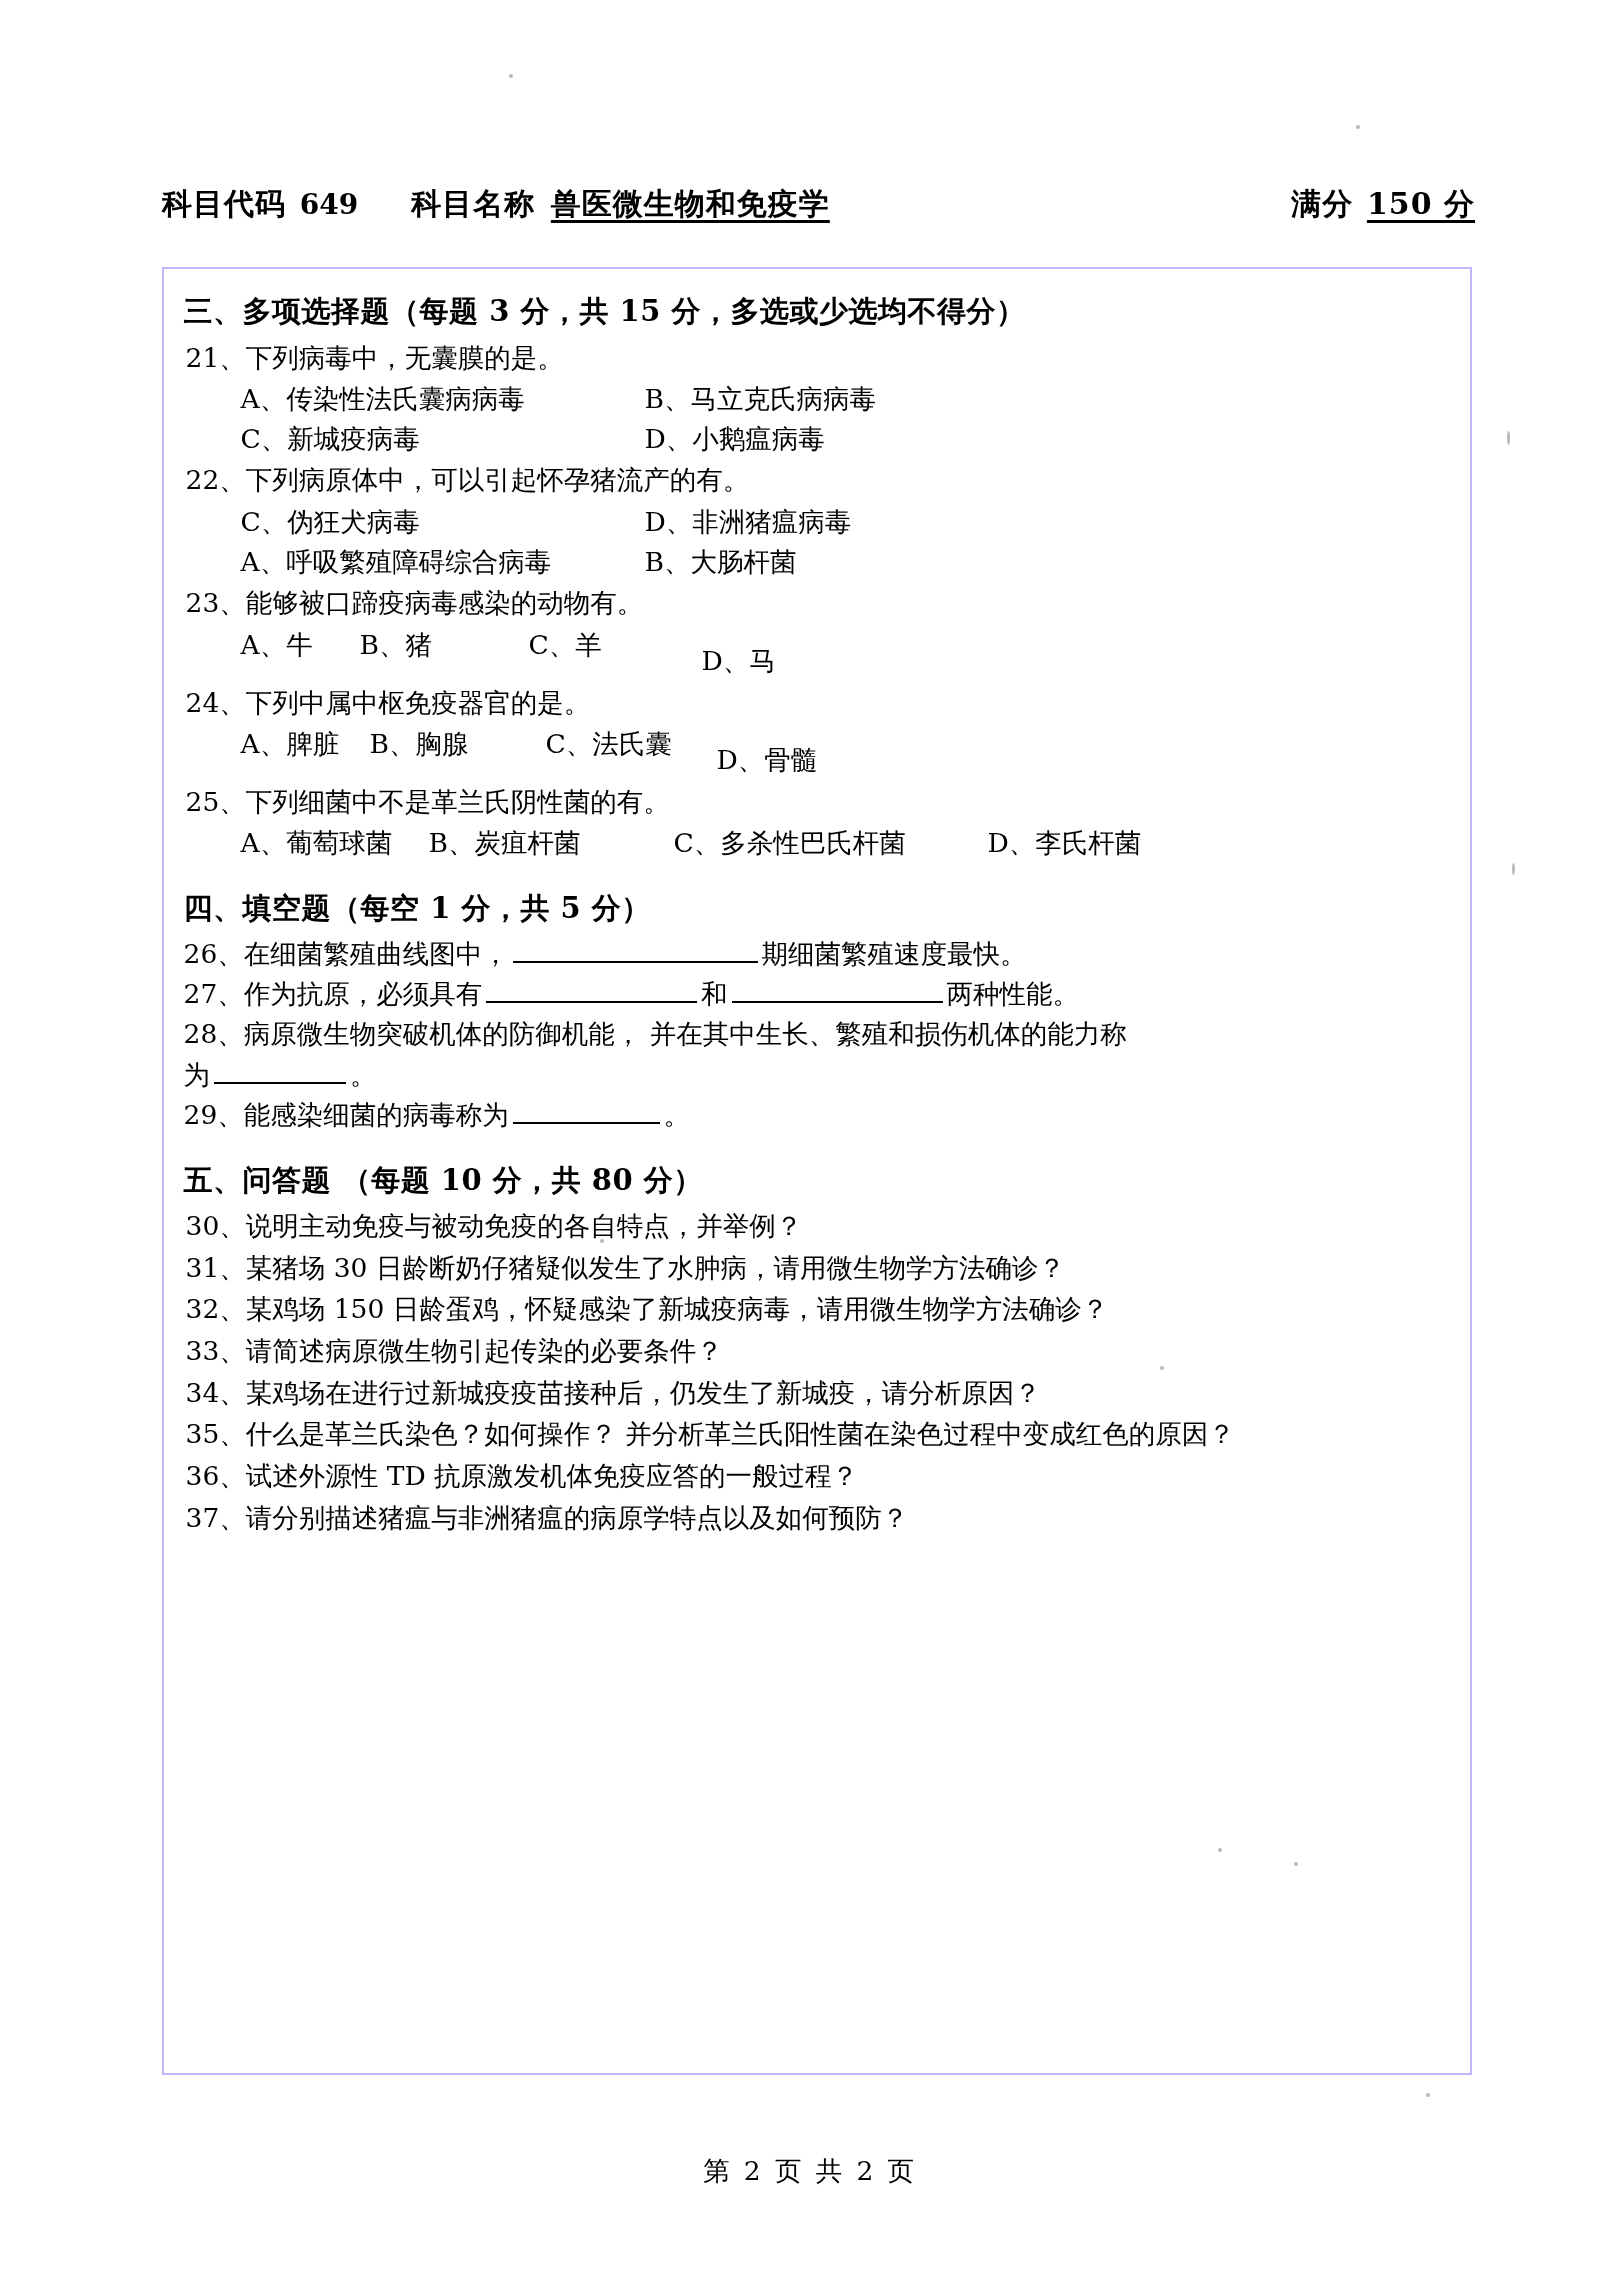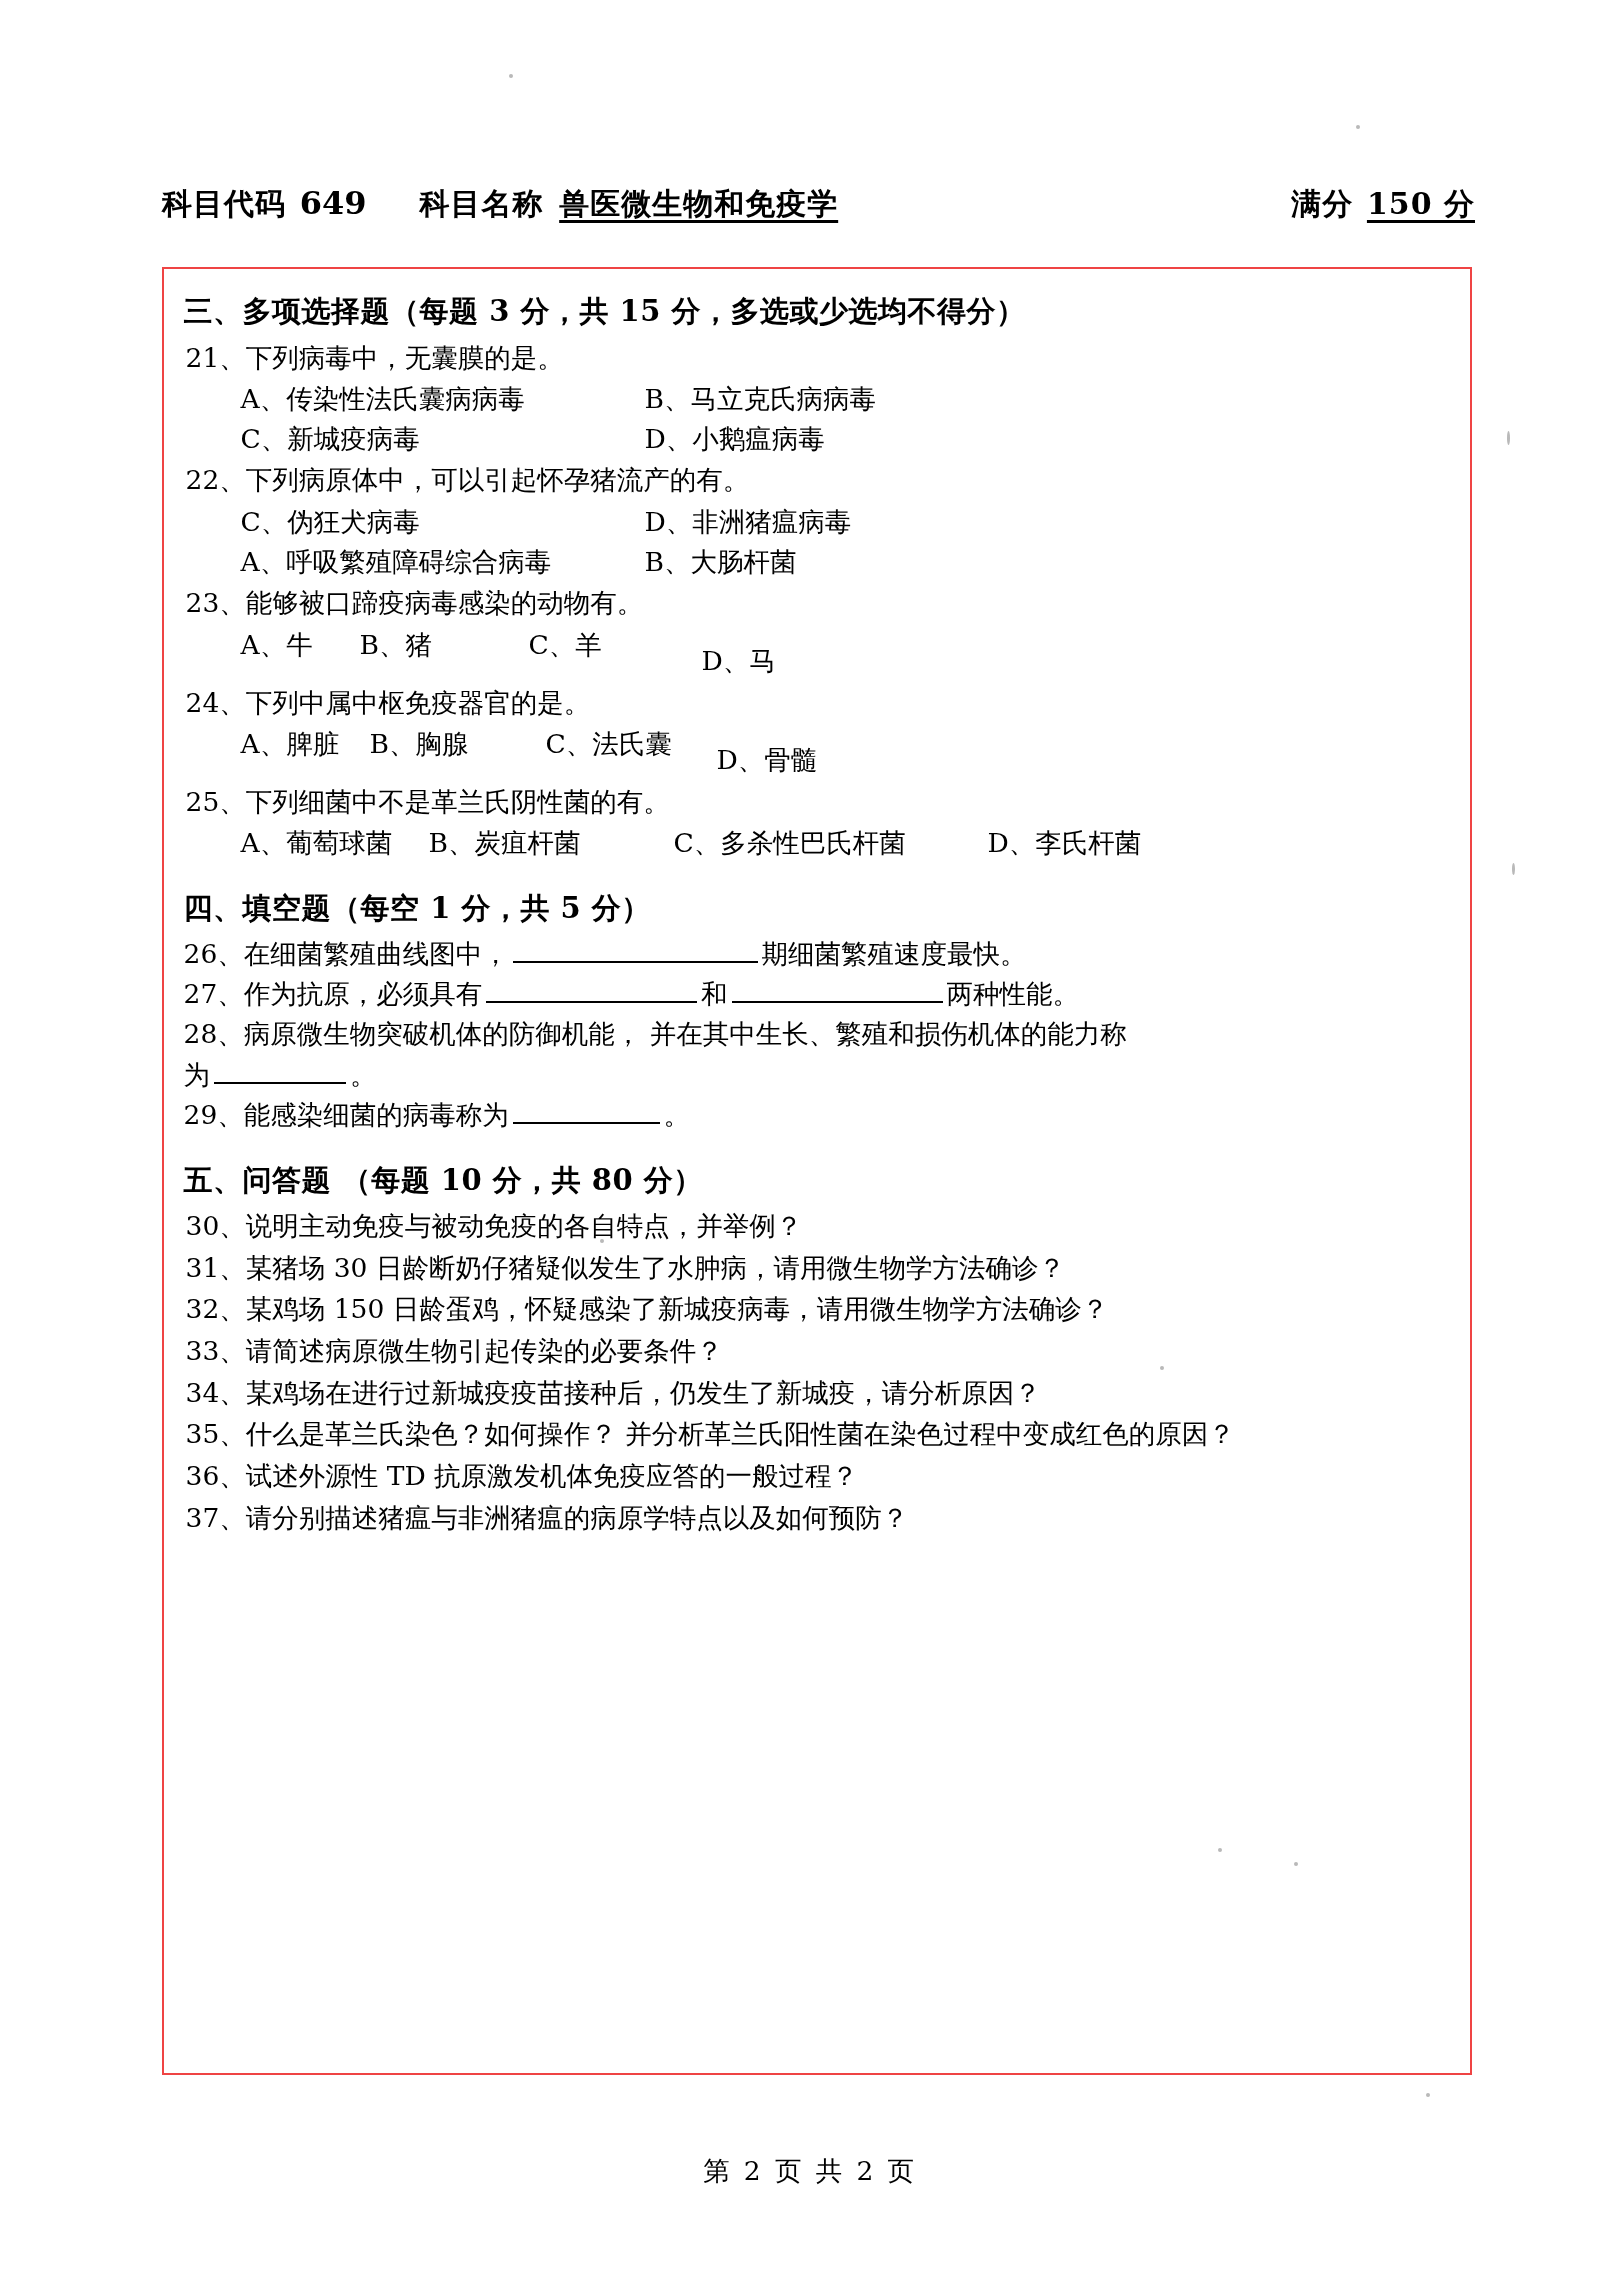--- a/index.html
+++ b/index.html
@@ -30,21 +30,21 @@
     height: 45px;
     display: flex;
     align-items: baseline;
     font-size: 30px;
     font-weight: bold;
     letter-spacing: 1px;
     white-space: nowrap;
   }
   .hdr-label { margin-right: 13.7px; }
   .hdr-val-code {
-    font-size: 32px;
+    font-size: 28px;
     font-weight: bold;
     margin-right: 53px;
     letter-spacing: 0px;
   }
   .hdr-label2 { margin-right: 15.7px; }
   .hdr-val-name {
     font-size: 30px;
     font-weight: bold;
     text-decoration: underline;
     text-underline-offset: 5.9px;
@@ -57,21 +57,21 @@
     text-underline-offset: 5.9px;
   }
 
   
   .box {
     position: absolute;
     left: 162px;
     top: 267px;
     width: 1310px;
     height: 1808px;
-    border: 2px solid #ef4444;
+    border: 2px solid #c4b5fd;
     box-sizing: border-box;
   }
 
   .inner {
     position: absolute;
     left: 19.6px;
     top: 13.7px;
     right: 17.6px;
   }
 

